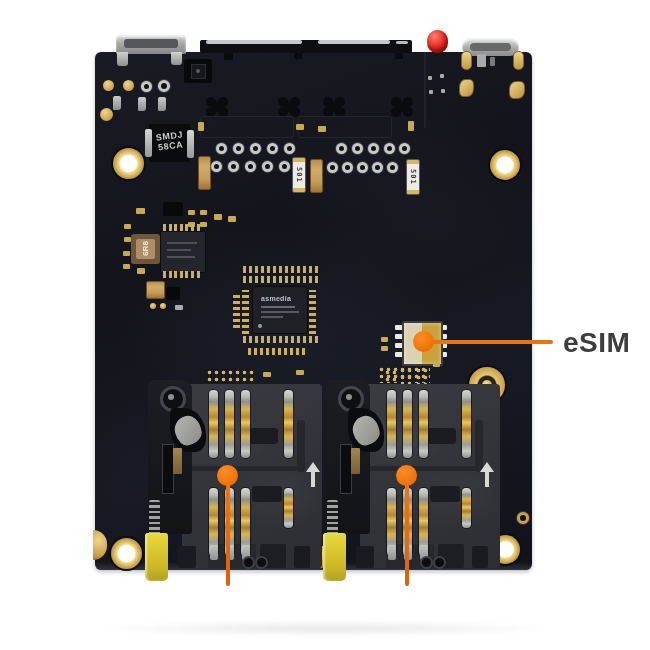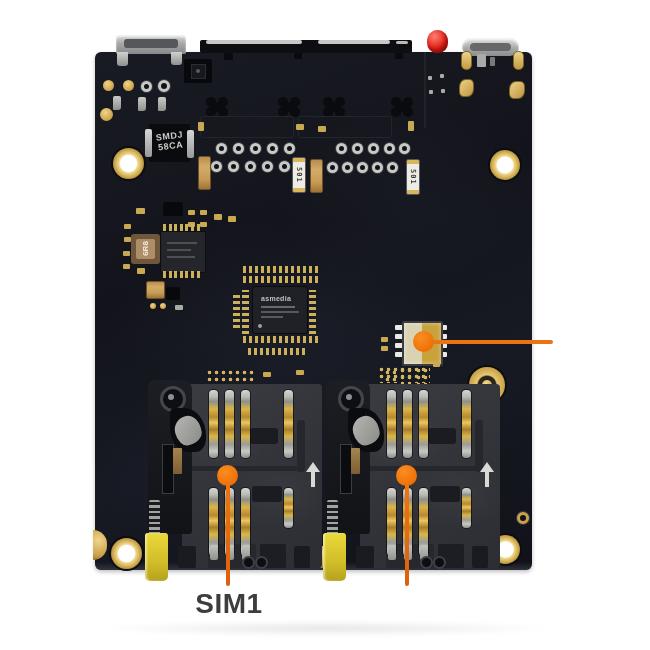--- a/index.html
+++ b/index.html
@@ -395,21 +395,21 @@
     <div class="a spring"></div>
     <div class="a eject"></div>
     <div class="a arrowup" style="left:154px;top:84px;">
       <div class="a head"></div>
       <div class="a shaft"></div>
     </div>
   </div>
 
   <div class="a adot" style="left:413px;top:331px;"></div>
   <div class="a aline-h" style="left:431px;top:340px;width:122px;"></div>
+  <div class="a callout" style="left:563px;top:327px;">eSIM</div>
 
   <div class="a adot" style="left:217px;top:465px;"></div>
   <div class="a aline-v" style="left:226px;top:484px;height:102px;"></div>
-  <div class="a callout" style="left:195px;top:588px;width:68px;text-align:center;">SIM1</div>
 
   <div class="a adot" style="left:396px;top:465px;"></div>
   <div class="a aline-v" style="left:405px;top:484px;height:102px;"></div>
 
 </div>
 
 </body></html>

